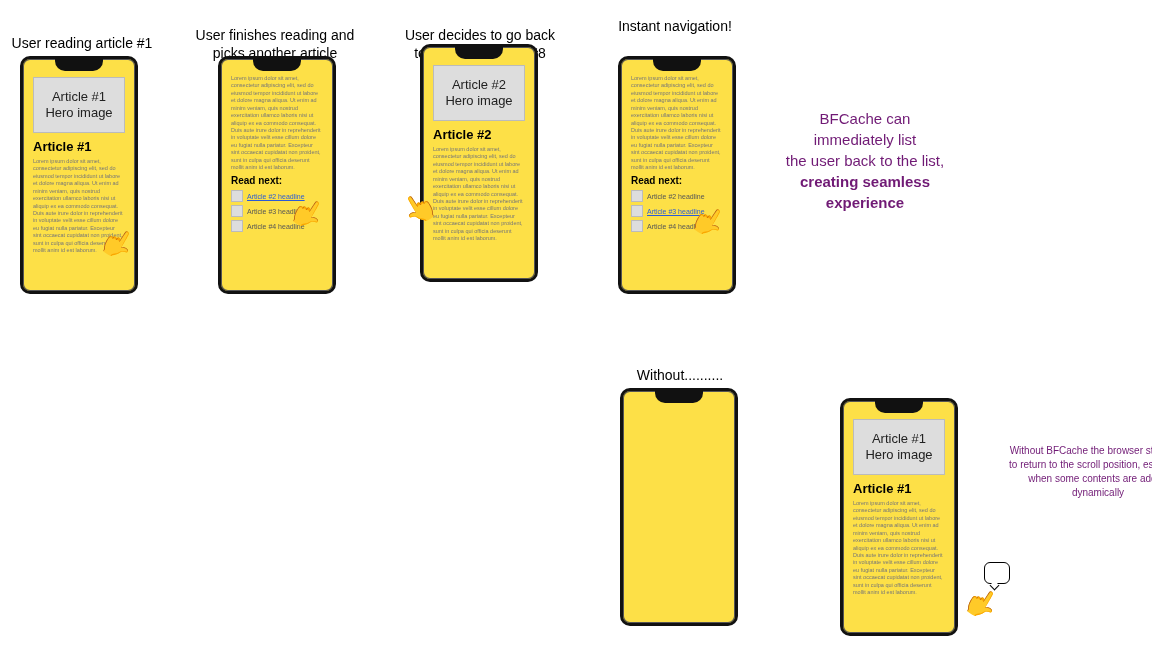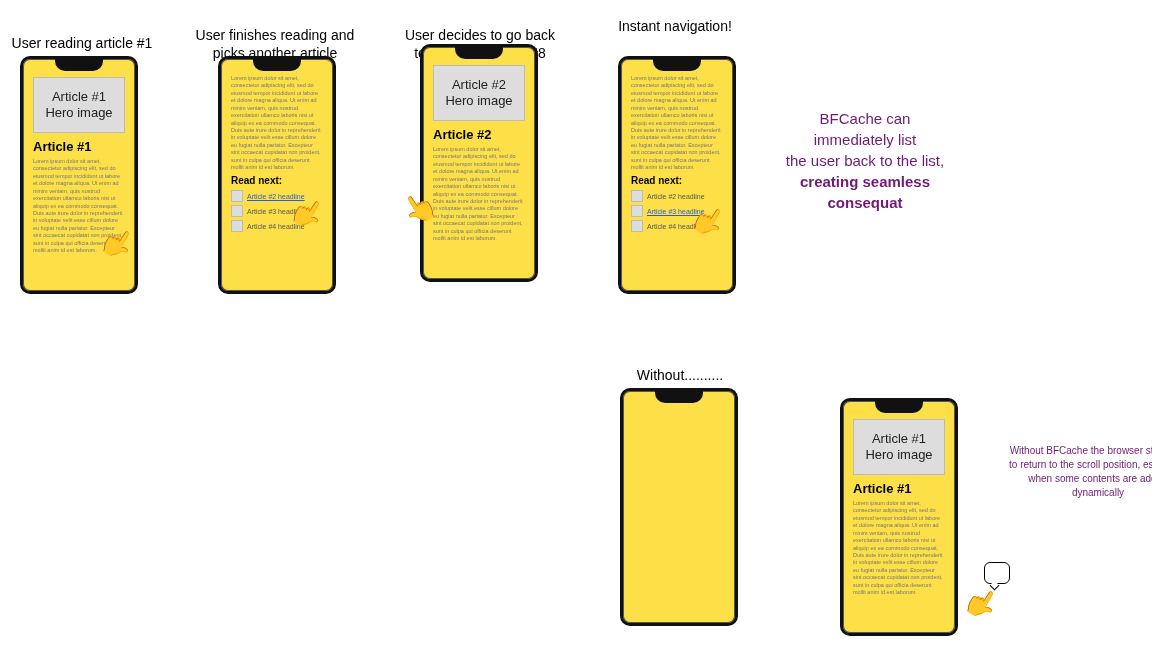--- a/index.html
+++ b/index.html
@@ -215,21 +215,21 @@
     </div>
   </div>
 </div>
 <div class="hand point-left" style="left:731px; top:218px;">👆</div>
 
 <div class="desc" style="left:760px; top:108px; width:210px;">
   <span>BFCache can</span><br>
   <span>immediately list</span><br>
   <span>the user back to the list,</span><br>
   <b>creating seamless</b><br>
-  <b>consequat</b>
+  <b>experience</b>
 </div>
 
 <div class="caption" style="left:620px; top:366px; width:120px;">Without..........</div>
 
 <div class="phone" style="left:620px; top:388px;">
   <div class="notch"></div>
   <div class="screen"></div>
 </div>
 
 <div class="phone" style="left:840px; top:398px;">

